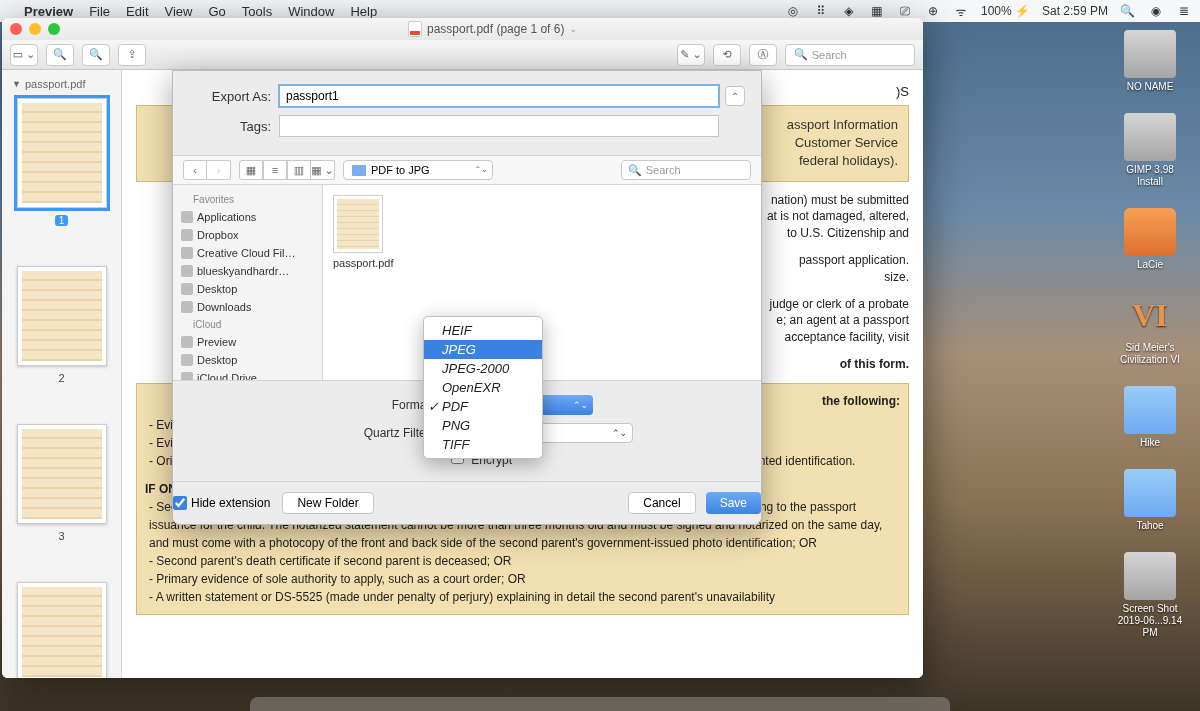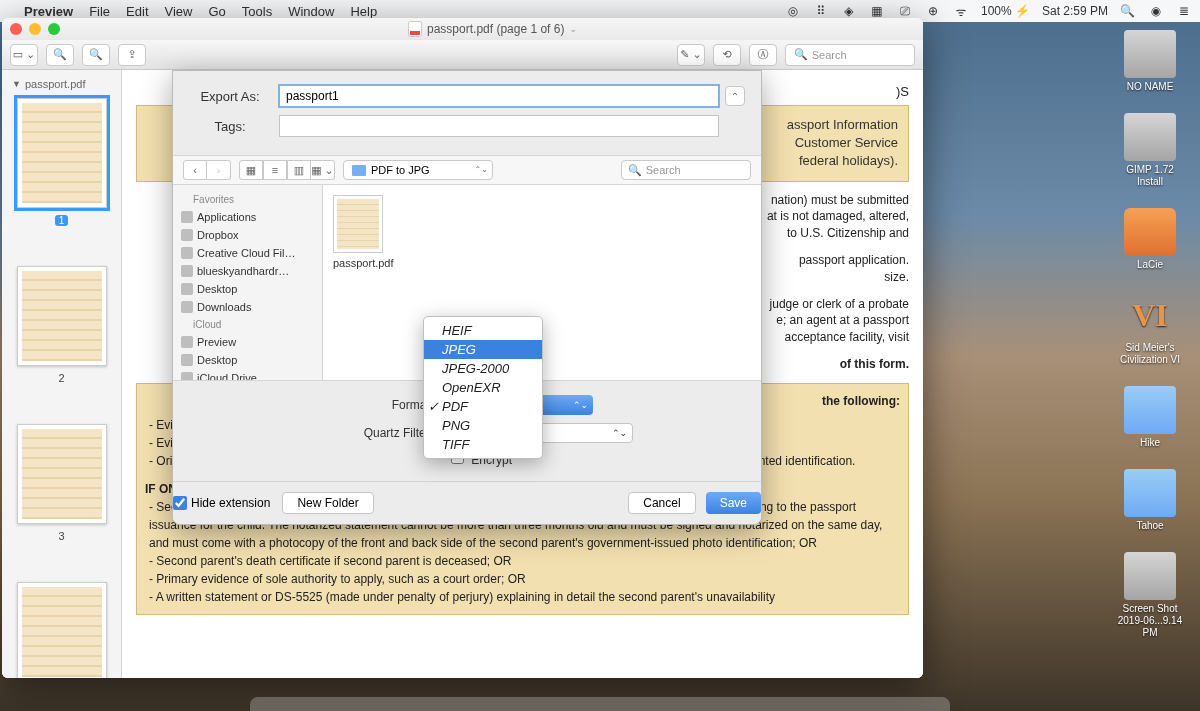--- a/index.html
+++ b/index.html
@@ -43,21 +43,21 @@
 .doc-text { font-size: 12px; line-height: 1.4; text-align: right; margin-bottom: 10px; color: #222;}
 .doc-bold { font-weight: 700; }
 .doc-block2 { background: #f3e0b0; border: 1px solid #d4b878; padding: 8px; margin-top: 10px; font-size: 12px; line-height: 1.5; color: #222;}
 .doc-block2 ul { list-style: none; padding-left: 4px; }
 .doc-block2 li::before { content: "- "; }
 
 
 .sheet { position: absolute; left: 170px; top: 52px; width: 590px; background: #ececec; border: 1px solid #bbb; border-radius: 0 0 8px 8px; box-shadow: 0 8px 30px rgba(0,0,0,0.35); z-index: 50; font-size: 12px; }
 .sheet-top { padding: 14px 16px 10px; }
 .sheet-row { display: flex; align-items: center; margin-bottom: 8px; }
-.sheet-row label { width: 82px; text-align: center; margin-right: 8px; color: #333; font-size: 13px;}
+.sheet-row label { width: 82px; text-align: right; margin-right: 8px; color: #333; font-size: 13px;}
 .sheet-row input[type=text] { flex: 1; height: 22px; border: 1px solid #9bbce0; background: #fff; padding: 4px 6px; font-size: 12px; outline: 2px solid #7fb3e8; outline-offset: -1px;}
 .sheet-row input.tags { outline: none; border: 1px solid #c5c5c5; }
 .sheet-row .expand { width: 20px; height: 20px; margin-left: 6px; background: #fff; border: 1px solid #c5c5c5; border-radius: 4px; display:flex; align-items:center; justify-content:center; font-size:10px; color:#666;}
 
 .sheet-nav { height: 30px; background: #f7f7f7; border-top: 1px solid #d5d5d5; border-bottom: 1px solid #d5d5d5; display: flex; align-items: center; padding: 0 10px; gap: 8px; }
 .navbtn { width: 24px; height: 20px; background: #fff; border: 1px solid #c9c9c9; border-radius: 3px; display: inline-flex; align-items: center; justify-content: center; font-size: 11px; color:#666;}
 .navgroup { display: flex; gap: 0; }
 .navgroup .navbtn { border-radius: 0; }
 .navgroup .navbtn:first-child { border-radius: 3px 0 0 3px; }
 .navgroup .navbtn:last-child { border-radius: 0 3px 3px 0; border-left: none; }
@@ -321,21 +321,21 @@
   </div>
 </div>
 
 <div class="desktop-icons">
   <div class="di">
       <div class="icon drive"></div>
       <div class="label">NO NAME</div>
     </div>
   <div class="di">
       <div class="icon drive"></div>
-      <div class="label">GIMP 1.72 Install</div>
+      <div class="label">GIMP 3.98 Install</div>
     </div>
   <div class="di">
       <div class="icon orange"></div>
       <div class="label">LaCie</div>
     </div>
   <div class="di">
       <div class="icon text">VI</div>
       <div class="label">Sid Meier's Civilization VI</div>
     </div>
   <div class="di">

